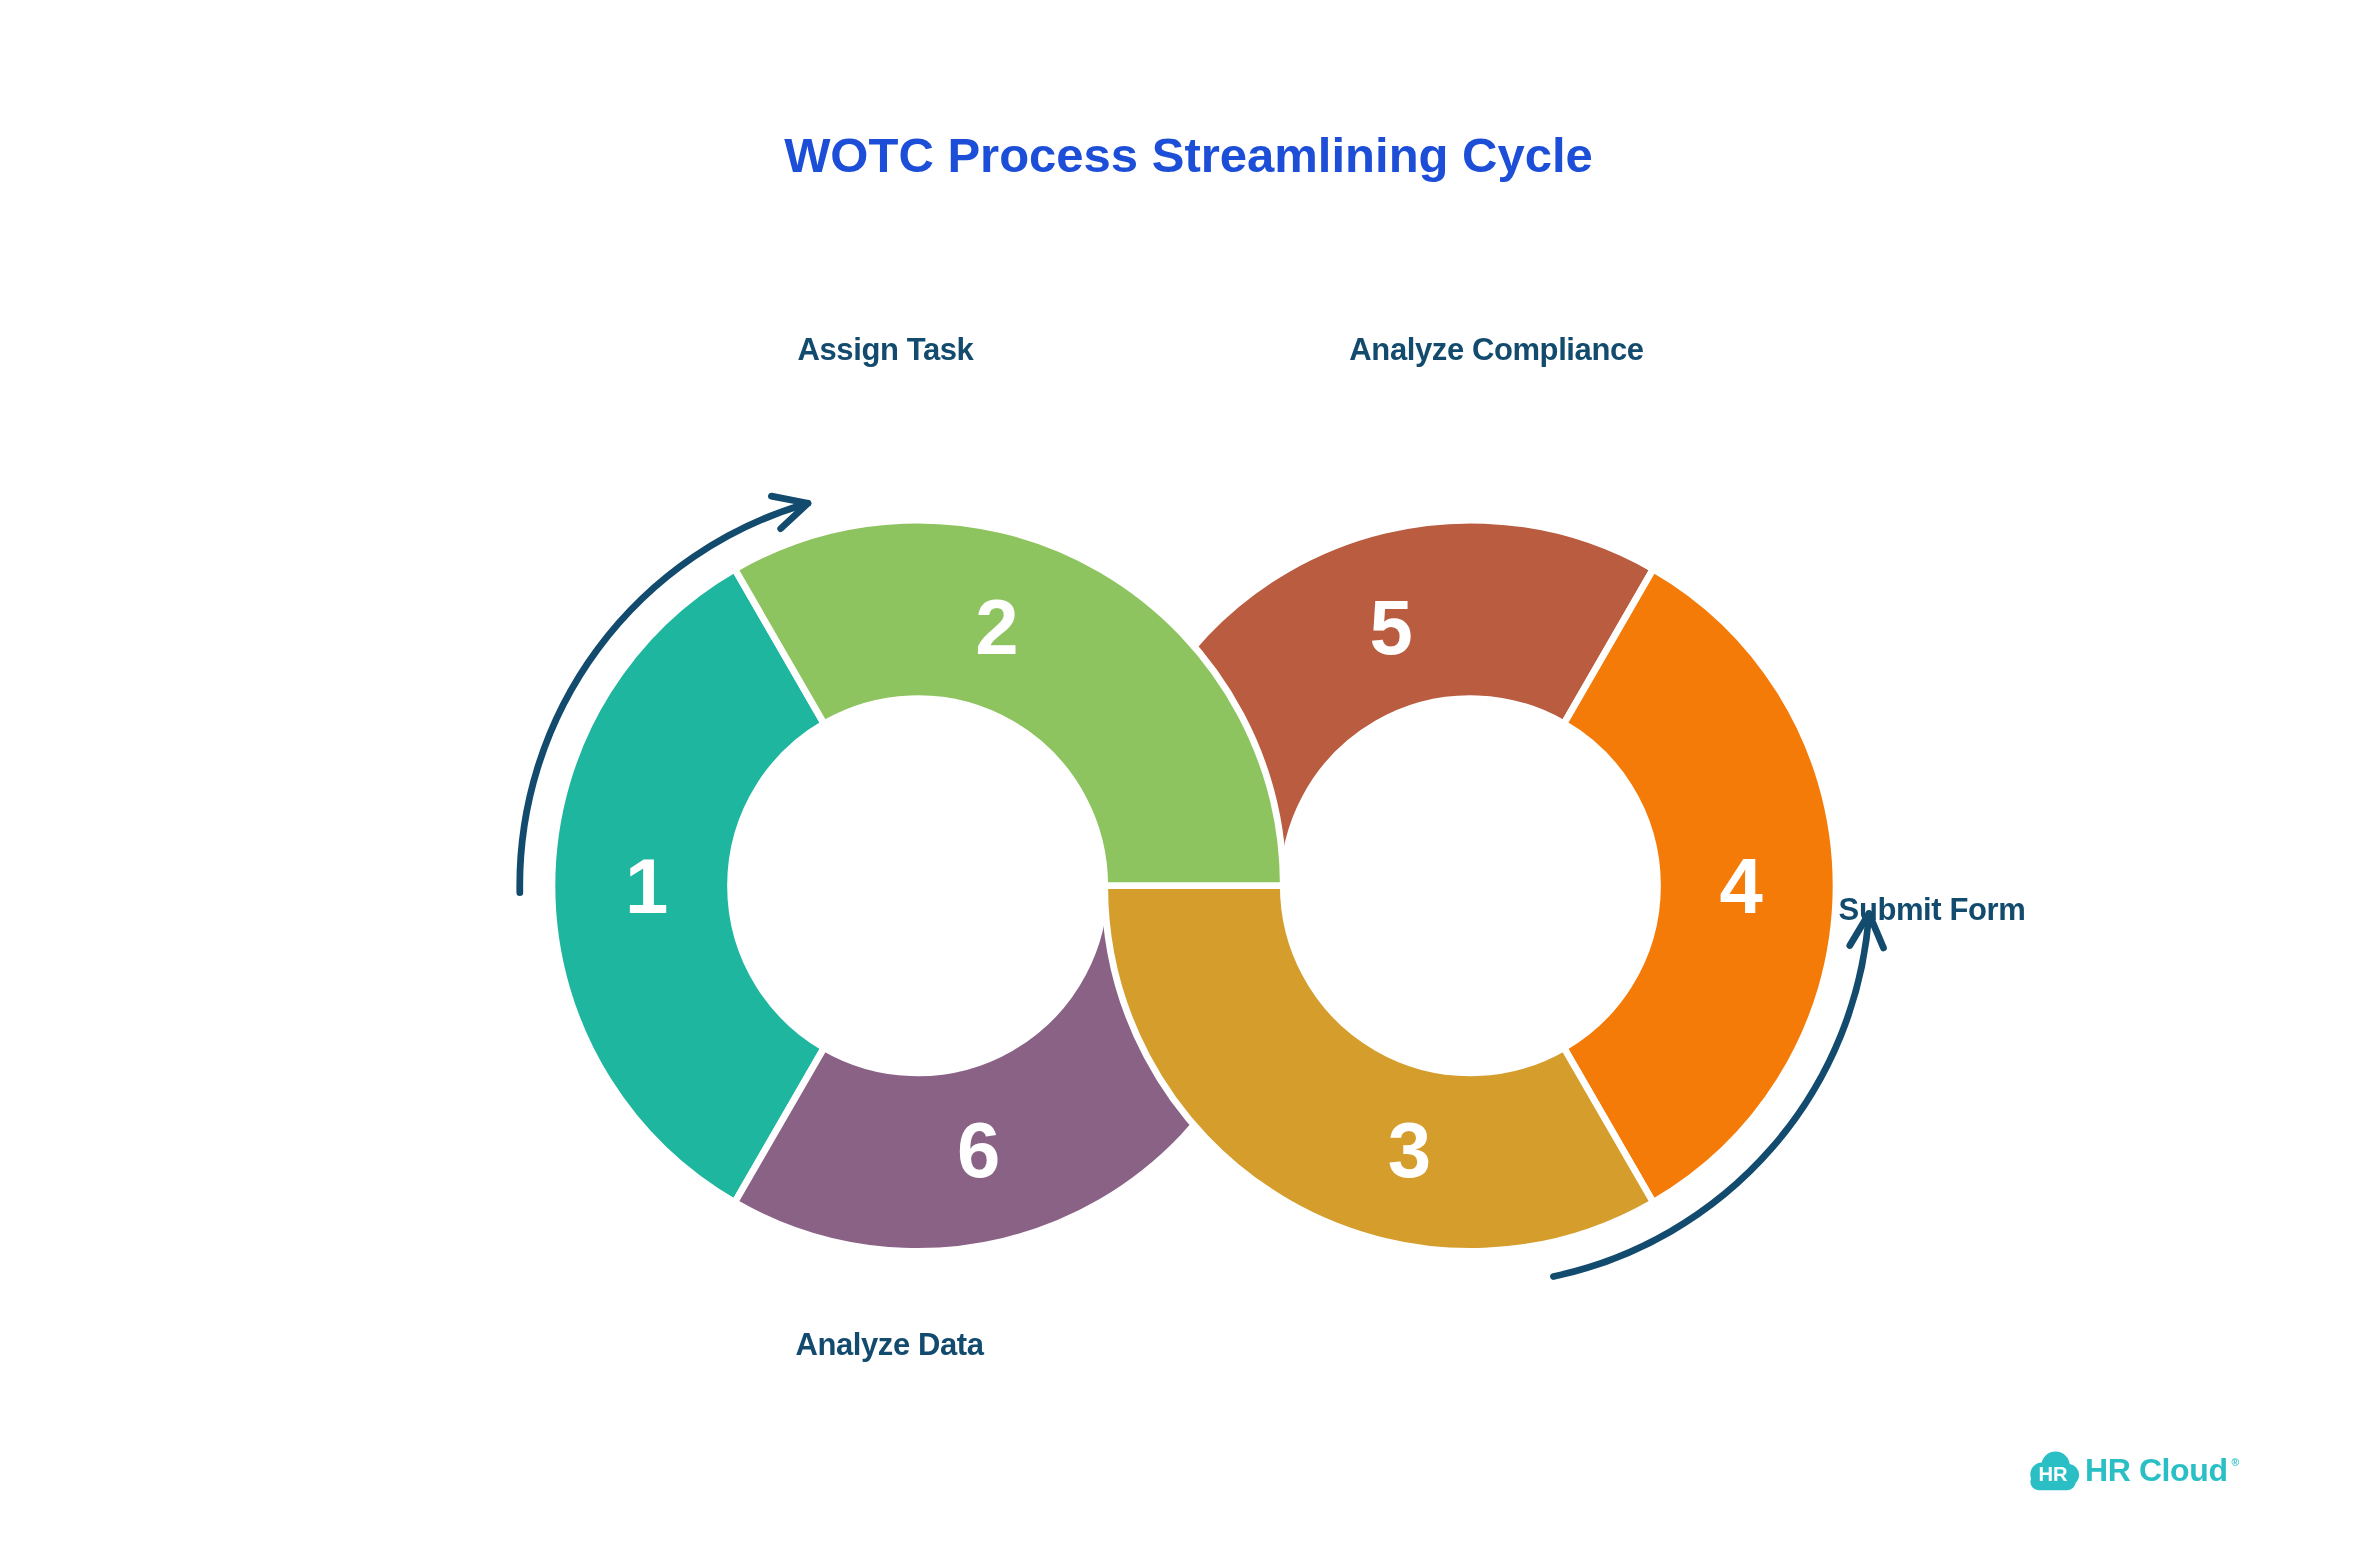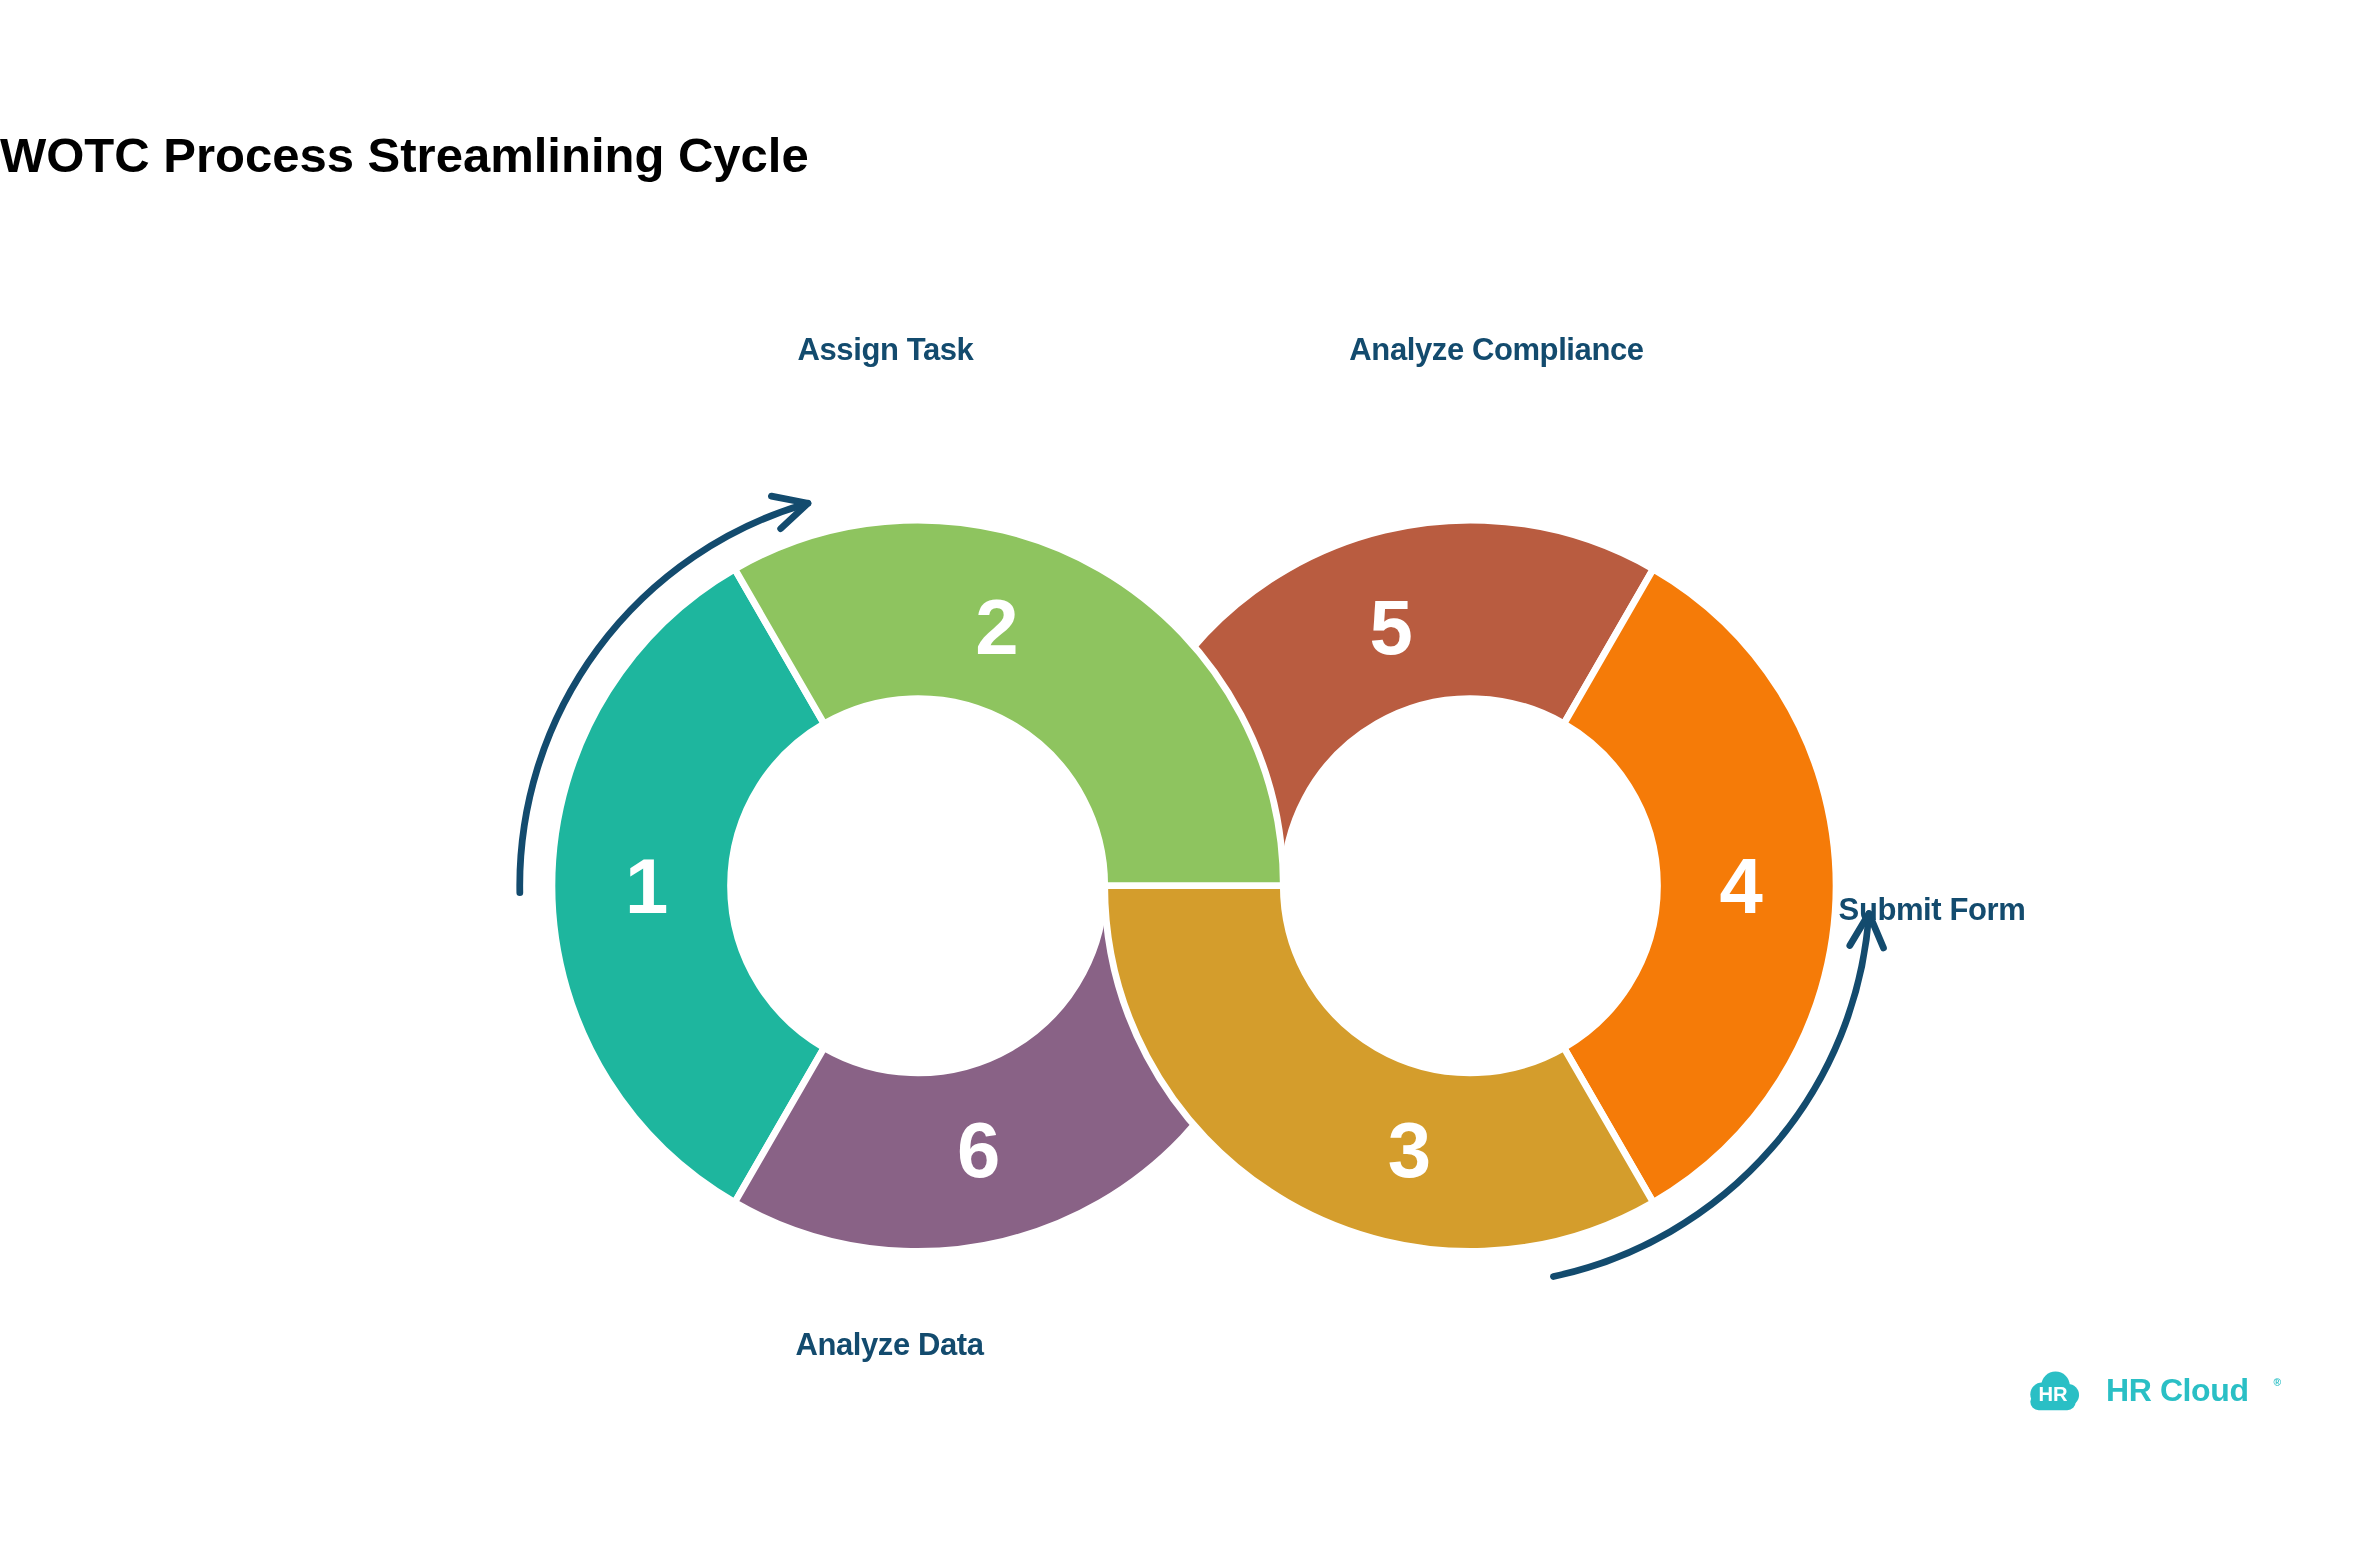--- a/index.html
+++ b/index.html
@@ -2,36 +2,36 @@
 <html style="font-size:13.5px"><head>
 <meta charset="utf-8">
 <style>
   html,body{margin:0;padding:0;background:#ffffff;}
   .stage{
     position:relative;width:2377px;height:1542px;background:#ffffff;
     font-family:"Liberation Sans",sans-serif;overflow:hidden;
   }
   .title{
     position:absolute;left:0;right:0;top:127px;margin:0;
-    font-size:49px;font-weight:bold;color:#000000;
+    text-align:center;font-size:49px;font-weight:bold;color:#1d4ed8;
   }
   svg.diagram{position:absolute;left:0;top:0;}
   .lbl{
     position:absolute;font-weight:bold;font-size:31px;color:#134B6E;
     text-align:center;letter-spacing:-0.4px;white-space:nowrap;line-height:47px;
   }
   .lbl-trigger {left:115px; top:833px; width:423px;}
   .lbl-assign  {left:674px; top:326px; width:423px;}
   .lbl-manage  {left:1285px;top:326px; width:423px;}
   .lbl-submit  {left:1754px;top:886px;width:356px;}
   .lbl-analyze {left:678px; top:1321px;width:423px;}
   .lbl-complete{left:1241px;top:1321px;width:508px;}
   .logo{
-    position:absolute;left:2025px;top:1368px;height:44px;
-    display:flex;align-items:center;gap:25px;text-align:center;
+    position:absolute;left:2025px;top:1448px;height:44px;
+    display:flex;align-items:center;gap:4px;text-align:center;
   }
   .logo svg.cloud{width:56px;height:42px;display:block;}
   .logo .word{font-weight:bold;font-size:32px;color:#2ABFC5;letter-spacing:-0.4px;}
   .logo sup{font-size:10.2px;color:#2ABFC5;font-weight:bold;align-self:flex-start;margin-top:8.5px;}
 </style>
 </head>
 <body>
 
 <div class="stage">
 

